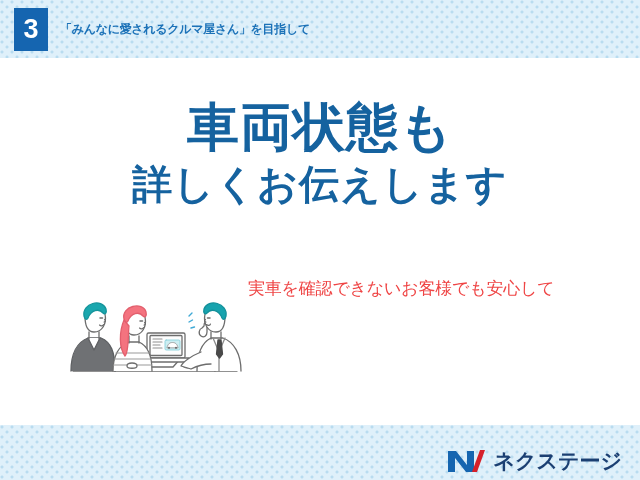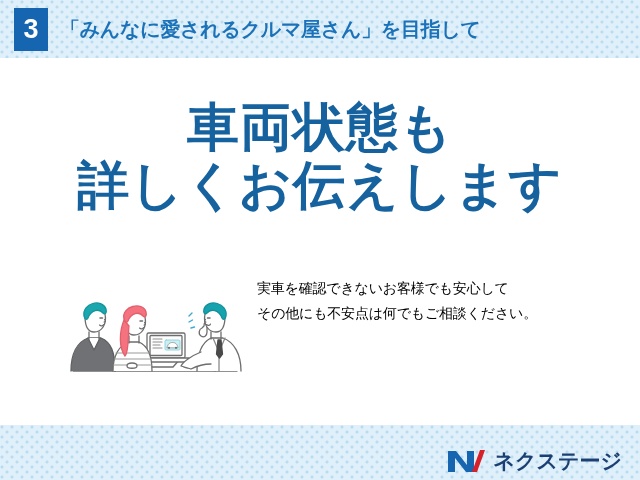--- a/index.html
+++ b/index.html
@@ -57,21 +57,21 @@
     font-weight: bold;
     line-height: 43px;
     text-align: center;
     letter-spacing: 0;
     flex: 0 0 auto;
     font-family: "Liberation Sans", sans-serif;
   }
   #header-title {
     margin-left: 12px;
     color: #1c72b8;
-    font-size: 20px;
+    font-size: 12px;
     font-weight: bold;
     letter-spacing: -0.3px;
     white-space: nowrap;
     font-family: "DejaVu Sans", "Liberation Sans", sans-serif;
   }
 
   
   #stage {
     position: absolute;
     left: 0;
@@ -91,21 +91,21 @@
     color: #15629f;
     font-weight: bold;
     font-family: "DejaVu Sans", "Liberation Sans", sans-serif;
     letter-spacing: 1px;
   }
   .headline-line {
     display: block;
     line-height: 1.12;
   }
   #headline-line-1 { font-size: 52px; }
-  #headline-line-2 { font-size: 52px; }
+  #headline-line-2 { font-size: 40px; margin-top: 6px; }
 
   
   #content-row {
     position: absolute;
     left: 0;
     top: 212px;
     width: 640px;
     height: 140px;
   }
 
@@ -114,25 +114,25 @@
     position: absolute;
     left: 55px;
     top: 2px;
     width: 200px;
     height: 120px;
   }
 
   
   #body-copy {
     position: absolute;
-    left: 257px;
+    left: 248px;
     top: 6px;
     width: 372px;
-    color: #000000;
-    font-size: 14px;
+    color: #ef4444;
+    font-size: 17px;
     line-height: 25px;
     font-family: "DejaVu Sans", "Liberation Sans", sans-serif;
     letter-spacing: -0.2px;
   }
   .copy-line {
     display: block;
     white-space: nowrap;
   }
 
   
@@ -275,21 +275,20 @@
               <path d="M134 44 L137 41"></path>
               <path d="M134 50 L137.5 48"></path>
               <path d="M136 56 L139.5 55"></path>
             </g>
           </g>
         </svg>
       </div>
 
       <div id="body-copy">
         <span class="copy-line">実車を確認できないお客様でも安心して</span>
-        <span class="copy-line">その他にも不安点は何でもご相談ください。</span>
       </div>
 
     </div>
   </div>
 
   <div id="footer" class="dotband">
     <div id="logo-lockup">
       <svg id="logo-mark" viewBox="0 0 40 28">
         <path d="M2 25 L2 4 L10 4 L21 18 L21 4 L28 4 L28 25 L20 25 L9 11 L9 25 Z" fill="#1565b0"></path>
         <path d="M26 25 L34 3 L39 3 L31 25 Z" fill="#d6202a"></path>

